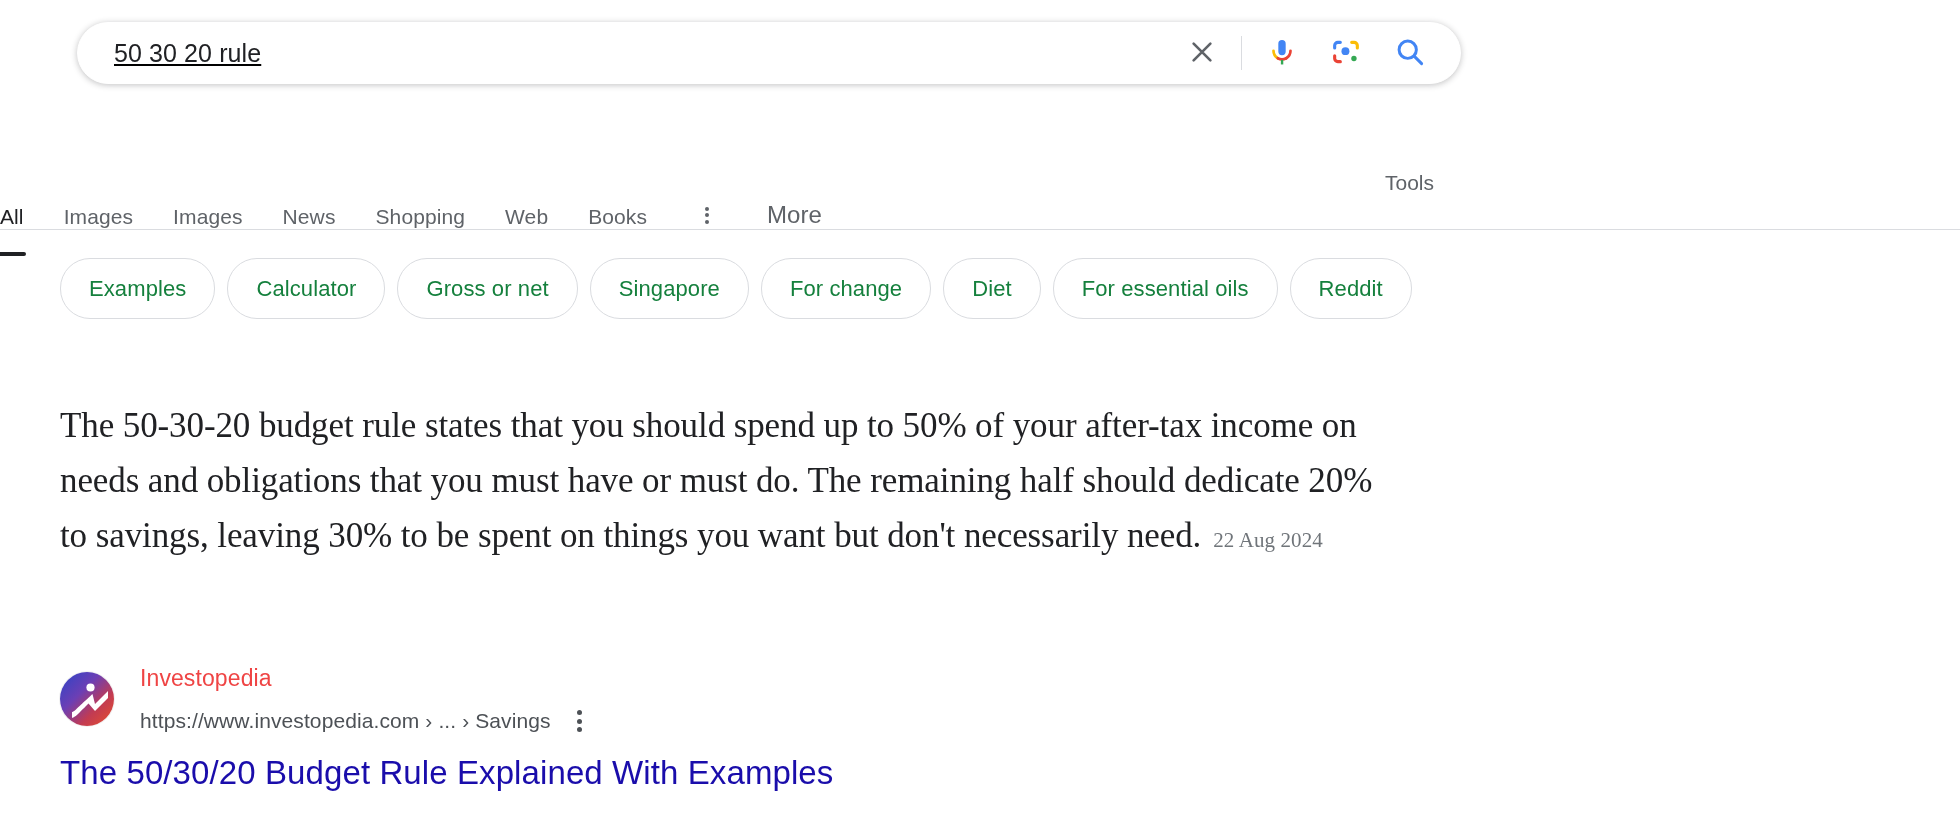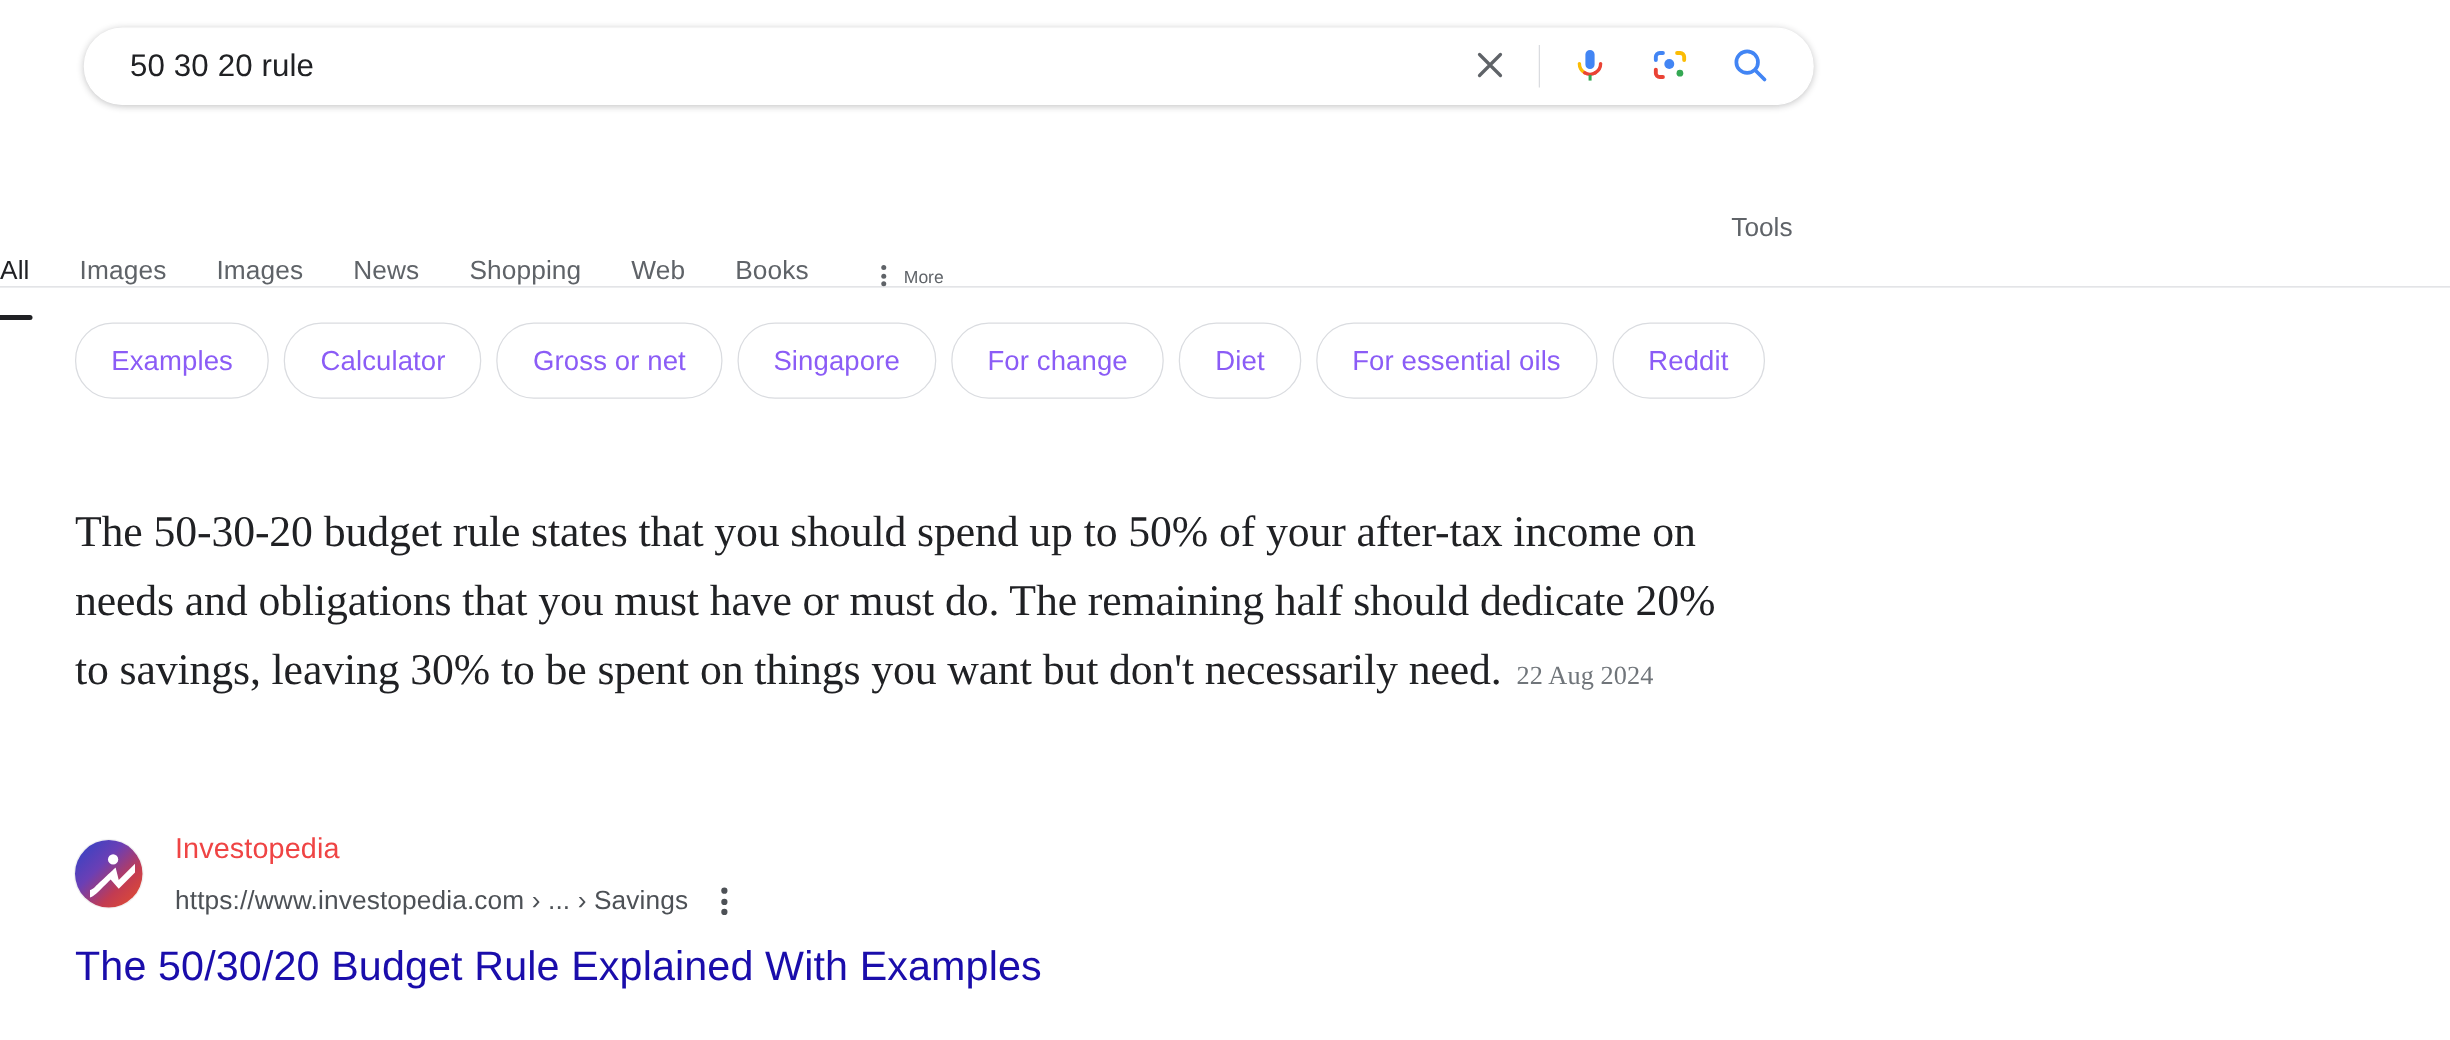--- a/index.html
+++ b/index.html
@@ -12,24 +12,25 @@
     height: 832px;
     font-family: "Liberation Sans", "DejaVu Sans", sans-serif;
     -webkit-font-smoothing: antialiased;
     overflow: hidden;
     position: relative;
   }
 
   
   .searchbar-wrap {
     position: absolute;
-    left: 67px;
+    left: 77px;
     top: 22px;
     width: 1384px;
     height: 62px;
+    text-decoration: underline;
   }
   .searchbar {
     position: relative;
     width: 100%;
     height: 100%;
     background: #ffffff;
     border: 1px solid #ffffff;
     border-radius: 32px;
     box-shadow: 0 1px 6px rgba(32,33,36,0.28);
     display: flex;
@@ -113,21 +114,22 @@
     background: #202124;
     border-radius: 2px;
   }
   .nav-more {
     display: flex;
     align-items: center;
     padding-top: 11px;
     margin-left: 18px;
     cursor: pointer;
     color: #5f6368;
-    font-size: 14px;
+    font-size: 24px;
+    gap: 44px;
   }
   .dots-vert {
     display: inline-flex;
     flex-direction: column;
     justify-content: space-between;
     height: 17px;
     margin-right: 14px;
   }
   .dots-vert i {
     display: block;
@@ -157,21 +159,21 @@
   }
   .chip {
     height: 59px;
     border: 1px solid #dadce0;
     border-radius: 30px;
     display: flex;
     align-items: center;
     padding: 0 28px;
     margin-right: 12px;
     font-size: 22px;
-    color: #8b5cf6;
+    color: #15803d;
     background: #ffffff;
     cursor: pointer;
     white-space: nowrap;
     letter-spacing: 0.1px;
   }
 
   
   .snippet {
     position: absolute;
     left: 60px;

